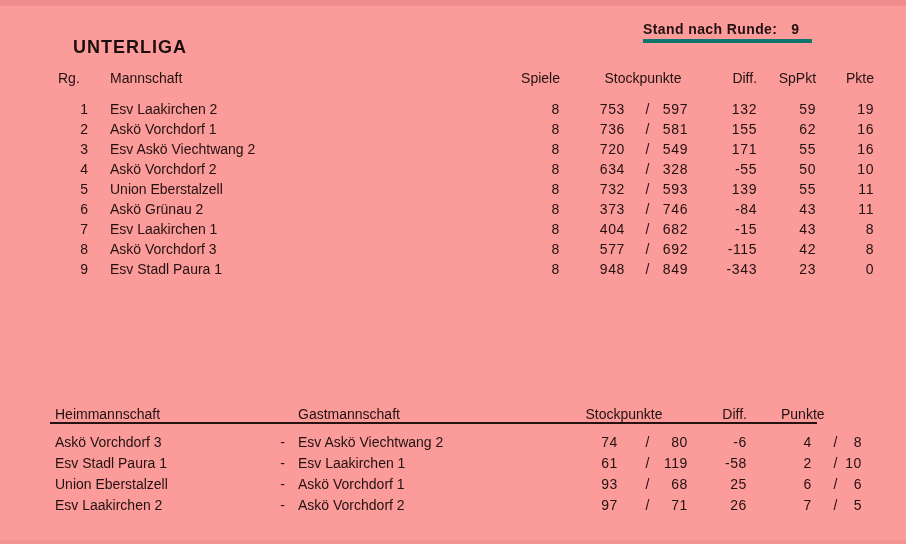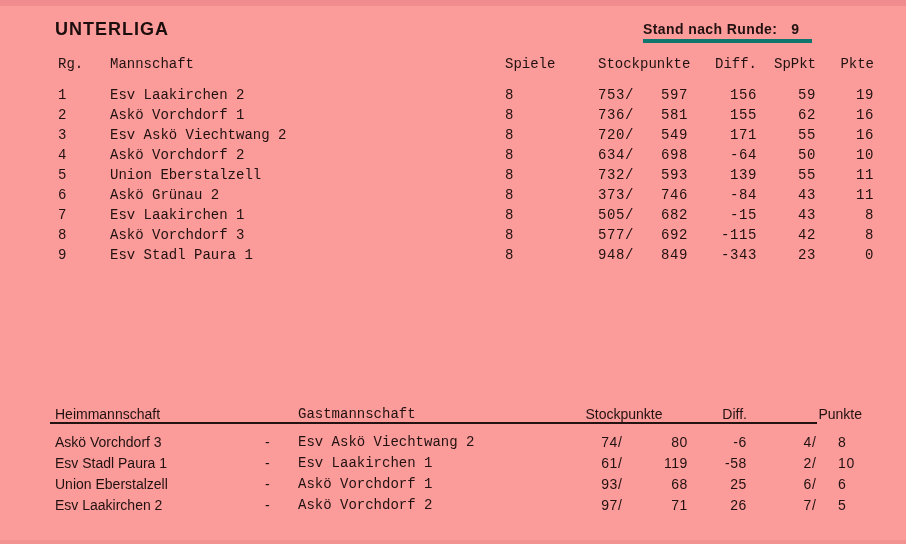--- a/index.html
+++ b/index.html
@@ -14,21 +14,21 @@
   }
   .strip-top {
     position: absolute; top: 0; left: 0; width: 906px; height: 6px;
     background: #F08C8D;
   }
   .strip-bottom {
     position: absolute; bottom: 0; left: 0; width: 906px; height: 4px;
     background: #F29392;
   }
   .title {
-    position: absolute; left: 55px; top: 19px; margin: 0;
+    position: absolute; left: 55px; top: 19px; margin: 18px;
     font-size: 18px; font-weight: bold; letter-spacing: 1px;
     color: #1d0e0e;
   }
   .round {
     position: absolute; left: 628px; top: 21px;
     font-size: 14px; font-weight: bold; letter-spacing: 0.4px;
     border-bottom: 4px solid #0f766e;
     padding: 0 12px 2px 0;
     white-space: nowrap;
     margin-left: 15px;
@@ -38,38 +38,38 @@
   table {
     position: absolute;
     border-collapse: collapse;
     table-layout: fixed;
     font-size: 14px;
     color: #221111;
   }
   th { font-weight: normal; padding: 0; }
   td { padding: 0; }
   .t-left   { text-align: left; }
-  .t-center { text-align: left; }
+  .t-center { text-align: right; }
   .t-right  { text-align: right; }
   .num { letter-spacing: 0.6px; }
 
   
-  .standings { left: 58px; top: 56px; width: 816px; font-family: Liberation Mono, monospace; }
+  .standings { left: 58px; top: 70px; width: 816px; }
   .standings thead tr { height: 29px; vertical-align: top; }
   .standings tbody tr { height: 20px; vertical-align: middle; }
   .standings .c-team { padding-left: 22px; }
   .standings th.c-sphead { text-align: center; padding-left: 38px; }
 
   
   .results { left: 50px; top: 406px; width: 812px; }
   .results thead tr { height: 25px; vertical-align: top; }
   .results tbody tr { height: 21px; vertical-align: middle; }
   .results .r-home { padding-left: 5px; margin-top: 26px; }
-  .results .r-guest { padding-left: 13px; font-family: Liberation Mono, monospace; }
-  .results th.r-punkte-head { text-align: right; padding-left: 34px; }
+  .results .r-guest { padding-left: 13px; }
+  .results th.r-punkte-head { text-align: left; padding-left: 34px; }
   .results th.r-sphead { text-align: center; }
 
   .results-rule {
     position: absolute; left: 50px; top: 422px;
     width: 767px; height: 2px; background: #241212;
   }
 </style>
 </head>
 <body style="background: rgb(251, 156, 154);">
 
@@ -104,21 +104,21 @@
     </tr>
   </thead>
   <tbody>
       <tr>
         <td class="c-rank t-center">1</td>
         <td class="c-team t-left">Esv Laakirchen 2</td>
         <td class="c-games t-center num">8</td>
         <td class="c-sp1 t-right num">753</td>
         <td class="c-slash t-center num">/</td>
         <td class="c-sp2 t-right num">597</td>
-        <td class="c-diff t-right num">156</td>
+        <td class="c-diff t-right num">132</td>
         <td class="c-sppkt t-right num">59</td>
         <td class="c-pkte t-right num">19</td>
       </tr>
       <tr>
         <td class="c-rank t-center">2</td>
         <td class="c-team t-left">Askö Vorchdorf 1</td>
         <td class="c-games t-center num">8</td>
         <td class="c-sp1 t-right num">736</td>
         <td class="c-slash t-center num">/</td>
         <td class="c-sp2 t-right num">581</td>
@@ -136,22 +136,22 @@
         <td class="c-diff t-right num">171</td>
         <td class="c-sppkt t-right num">55</td>
         <td class="c-pkte t-right num">16</td>
       </tr>
       <tr>
         <td class="c-rank t-center">4</td>
         <td class="c-team t-left">Askö Vorchdorf 2</td>
         <td class="c-games t-center num">8</td>
         <td class="c-sp1 t-right num">634</td>
         <td class="c-slash t-center num">/</td>
-        <td class="c-sp2 t-right num">698</td>
-        <td class="c-diff t-right num">-64</td>
+        <td class="c-sp2 t-right num">328</td>
+        <td class="c-diff t-right num">-55</td>
         <td class="c-sppkt t-right num">50</td>
         <td class="c-pkte t-right num">10</td>
       </tr>
       <tr>
         <td class="c-rank t-center">5</td>
         <td class="c-team t-left">Union Eberstalzell</td>
         <td class="c-games t-center num">8</td>
         <td class="c-sp1 t-right num">732</td>
         <td class="c-slash t-center num">/</td>
         <td class="c-sp2 t-right num">593</td>
@@ -167,21 +167,21 @@
         <td class="c-slash t-center num">/</td>
         <td class="c-sp2 t-right num">746</td>
         <td class="c-diff t-right num">-84</td>
         <td class="c-sppkt t-right num">43</td>
         <td class="c-pkte t-right num">11</td>
       </tr>
       <tr>
         <td class="c-rank t-center">7</td>
         <td class="c-team t-left">Esv Laakirchen 1</td>
         <td class="c-games t-center num">8</td>
-        <td class="c-sp1 t-right num">505</td>
+        <td class="c-sp1 t-right num">404</td>
         <td class="c-slash t-center num">/</td>
         <td class="c-sp2 t-right num">682</td>
         <td class="c-diff t-right num">-15</td>
         <td class="c-sppkt t-right num">43</td>
         <td class="c-pkte t-right num">8</td>
       </tr>
       <tr>
         <td class="c-rank t-center">8</td>
         <td class="c-team t-left">Askö Vorchdorf 3</td>
         <td class="c-games t-center num">8</td>

